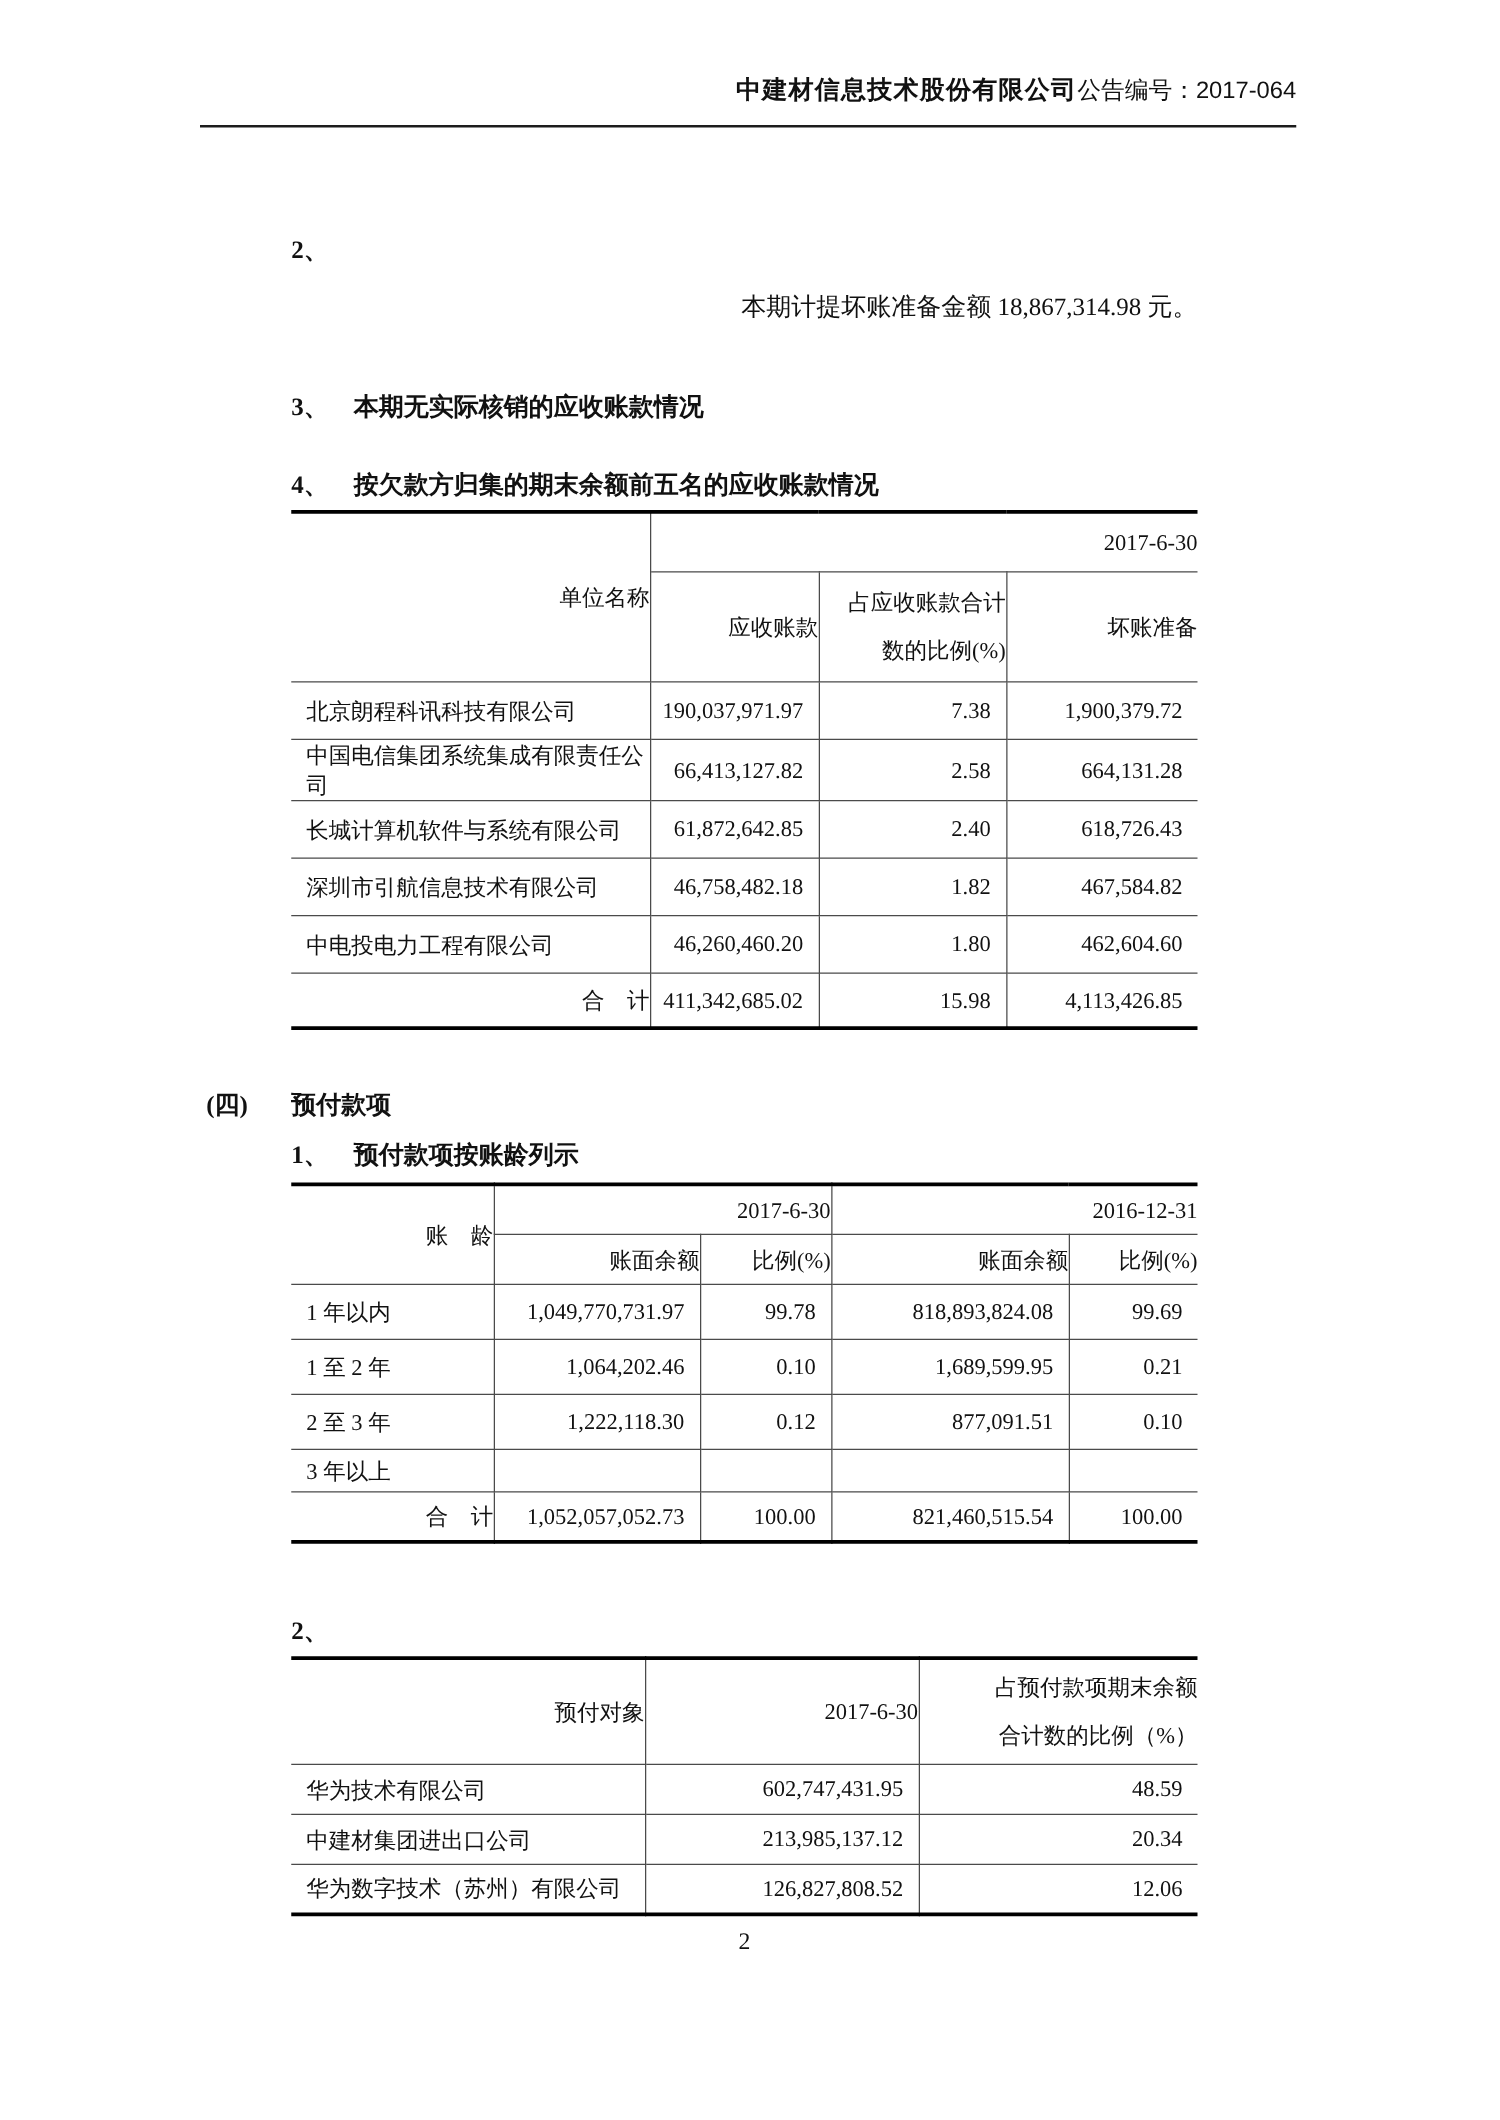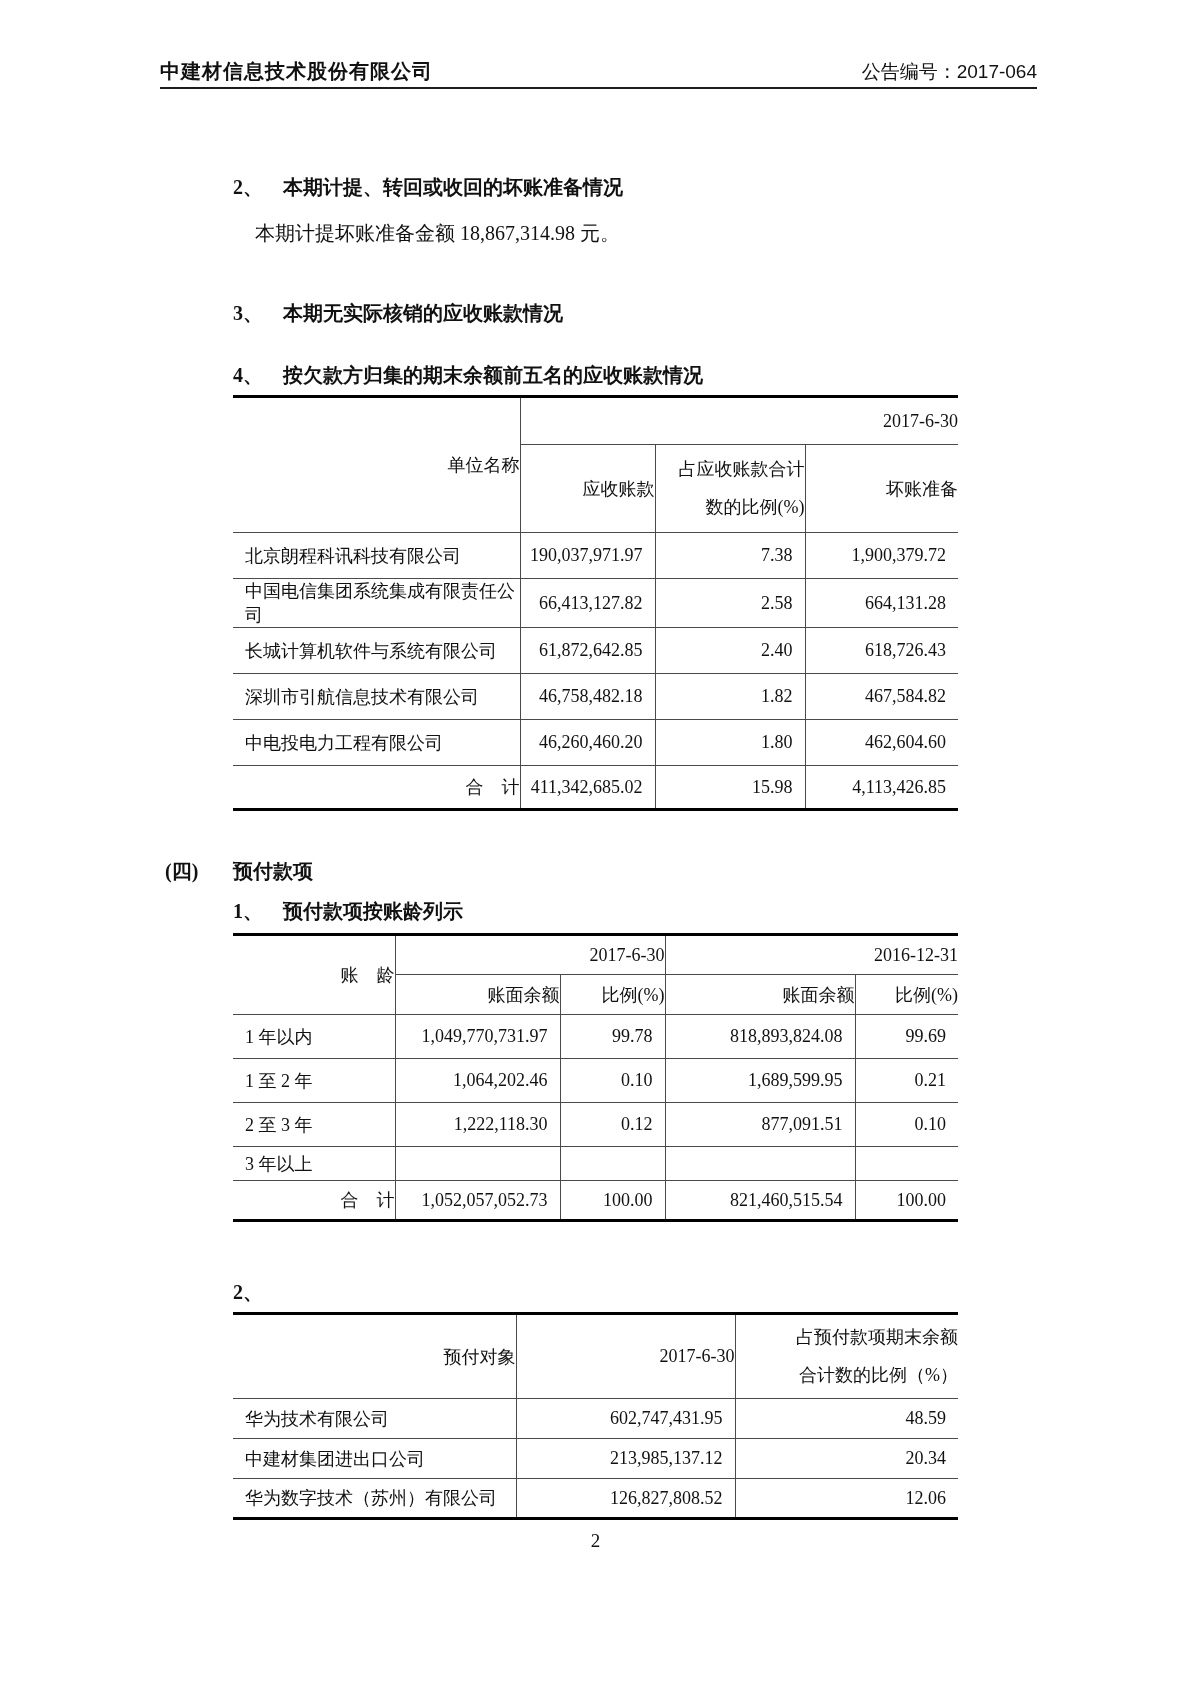--- a/index.html
+++ b/index.html
@@ -11,38 +11,38 @@
     background: #ffffff;
     color: #111;
     font-family: "Liberation Serif", "DejaVu Serif", serif;
     padding: 58px 163px 0 160px;
     overflow: hidden;
   }
   
   .pagehead {
     width: 877px;
     display: flex;
-    justify-content: space-between;
+    justify-content: flex-end;
     align-items: flex-end;
-    padding-bottom: 2px;
+    padding-bottom: 15px;
     border-bottom: 2.5px solid #1c1c1c;
     font-family: "Liberation Sans", "DejaVu Sans", sans-serif;
   }
   .company { font-size: 20px; font-weight: 600; letter-spacing: 1px; }
   .notice  { font-size: 19px; font-weight: 400; }
 
   
   .content { margin-left: 73px; width: 725px; }
 
   .sec { display: flex; font-weight: bold; font-size: 20px; line-height: 1.4; }
   .sec .num { width: 50px; flex: none; }
   .sec-si { margin-left: -68px; }           
   .sec-si .num { width: 68px; flex: none; }
 
-  .bodyline { margin-left: 22px; font-size: 20px; line-height: 1.4; }
+  .bodyline { margin-left: 22px; font-size: 20px; line-height: 1.4; text-align: right; }
 
   
   table.tbl {
     border-collapse: collapse;
     width: 725px;
     table-layout: fixed;
     border-top: 3px solid #000;
     border-bottom: 3px solid #000;
     font-size: 18px;
   }
@@ -76,21 +76,20 @@
 
   <div class="pagehead">
     <span class="company">中建材信息技术股份有限公司</span>
     <span class="notice">公告编号：2017-064</span>
   </div>
 
   <div class="content">
 
     <div class="sec mt-s2">
       <span class="num">2、</span>
-      <span>本期计提、转回或收回的坏账准备情况</span>
     </div>
     <p class="bodyline mt-body">本期计提坏账准备金额 18,867,314.98 元。</p>
 
     <div class="sec mt-s3">
       <span class="num">3、</span>
       <span>本期无实际核销的应收账款情况</span>
     </div>
 
     <div class="sec mt-s4">
       <span class="num">4、</span>

